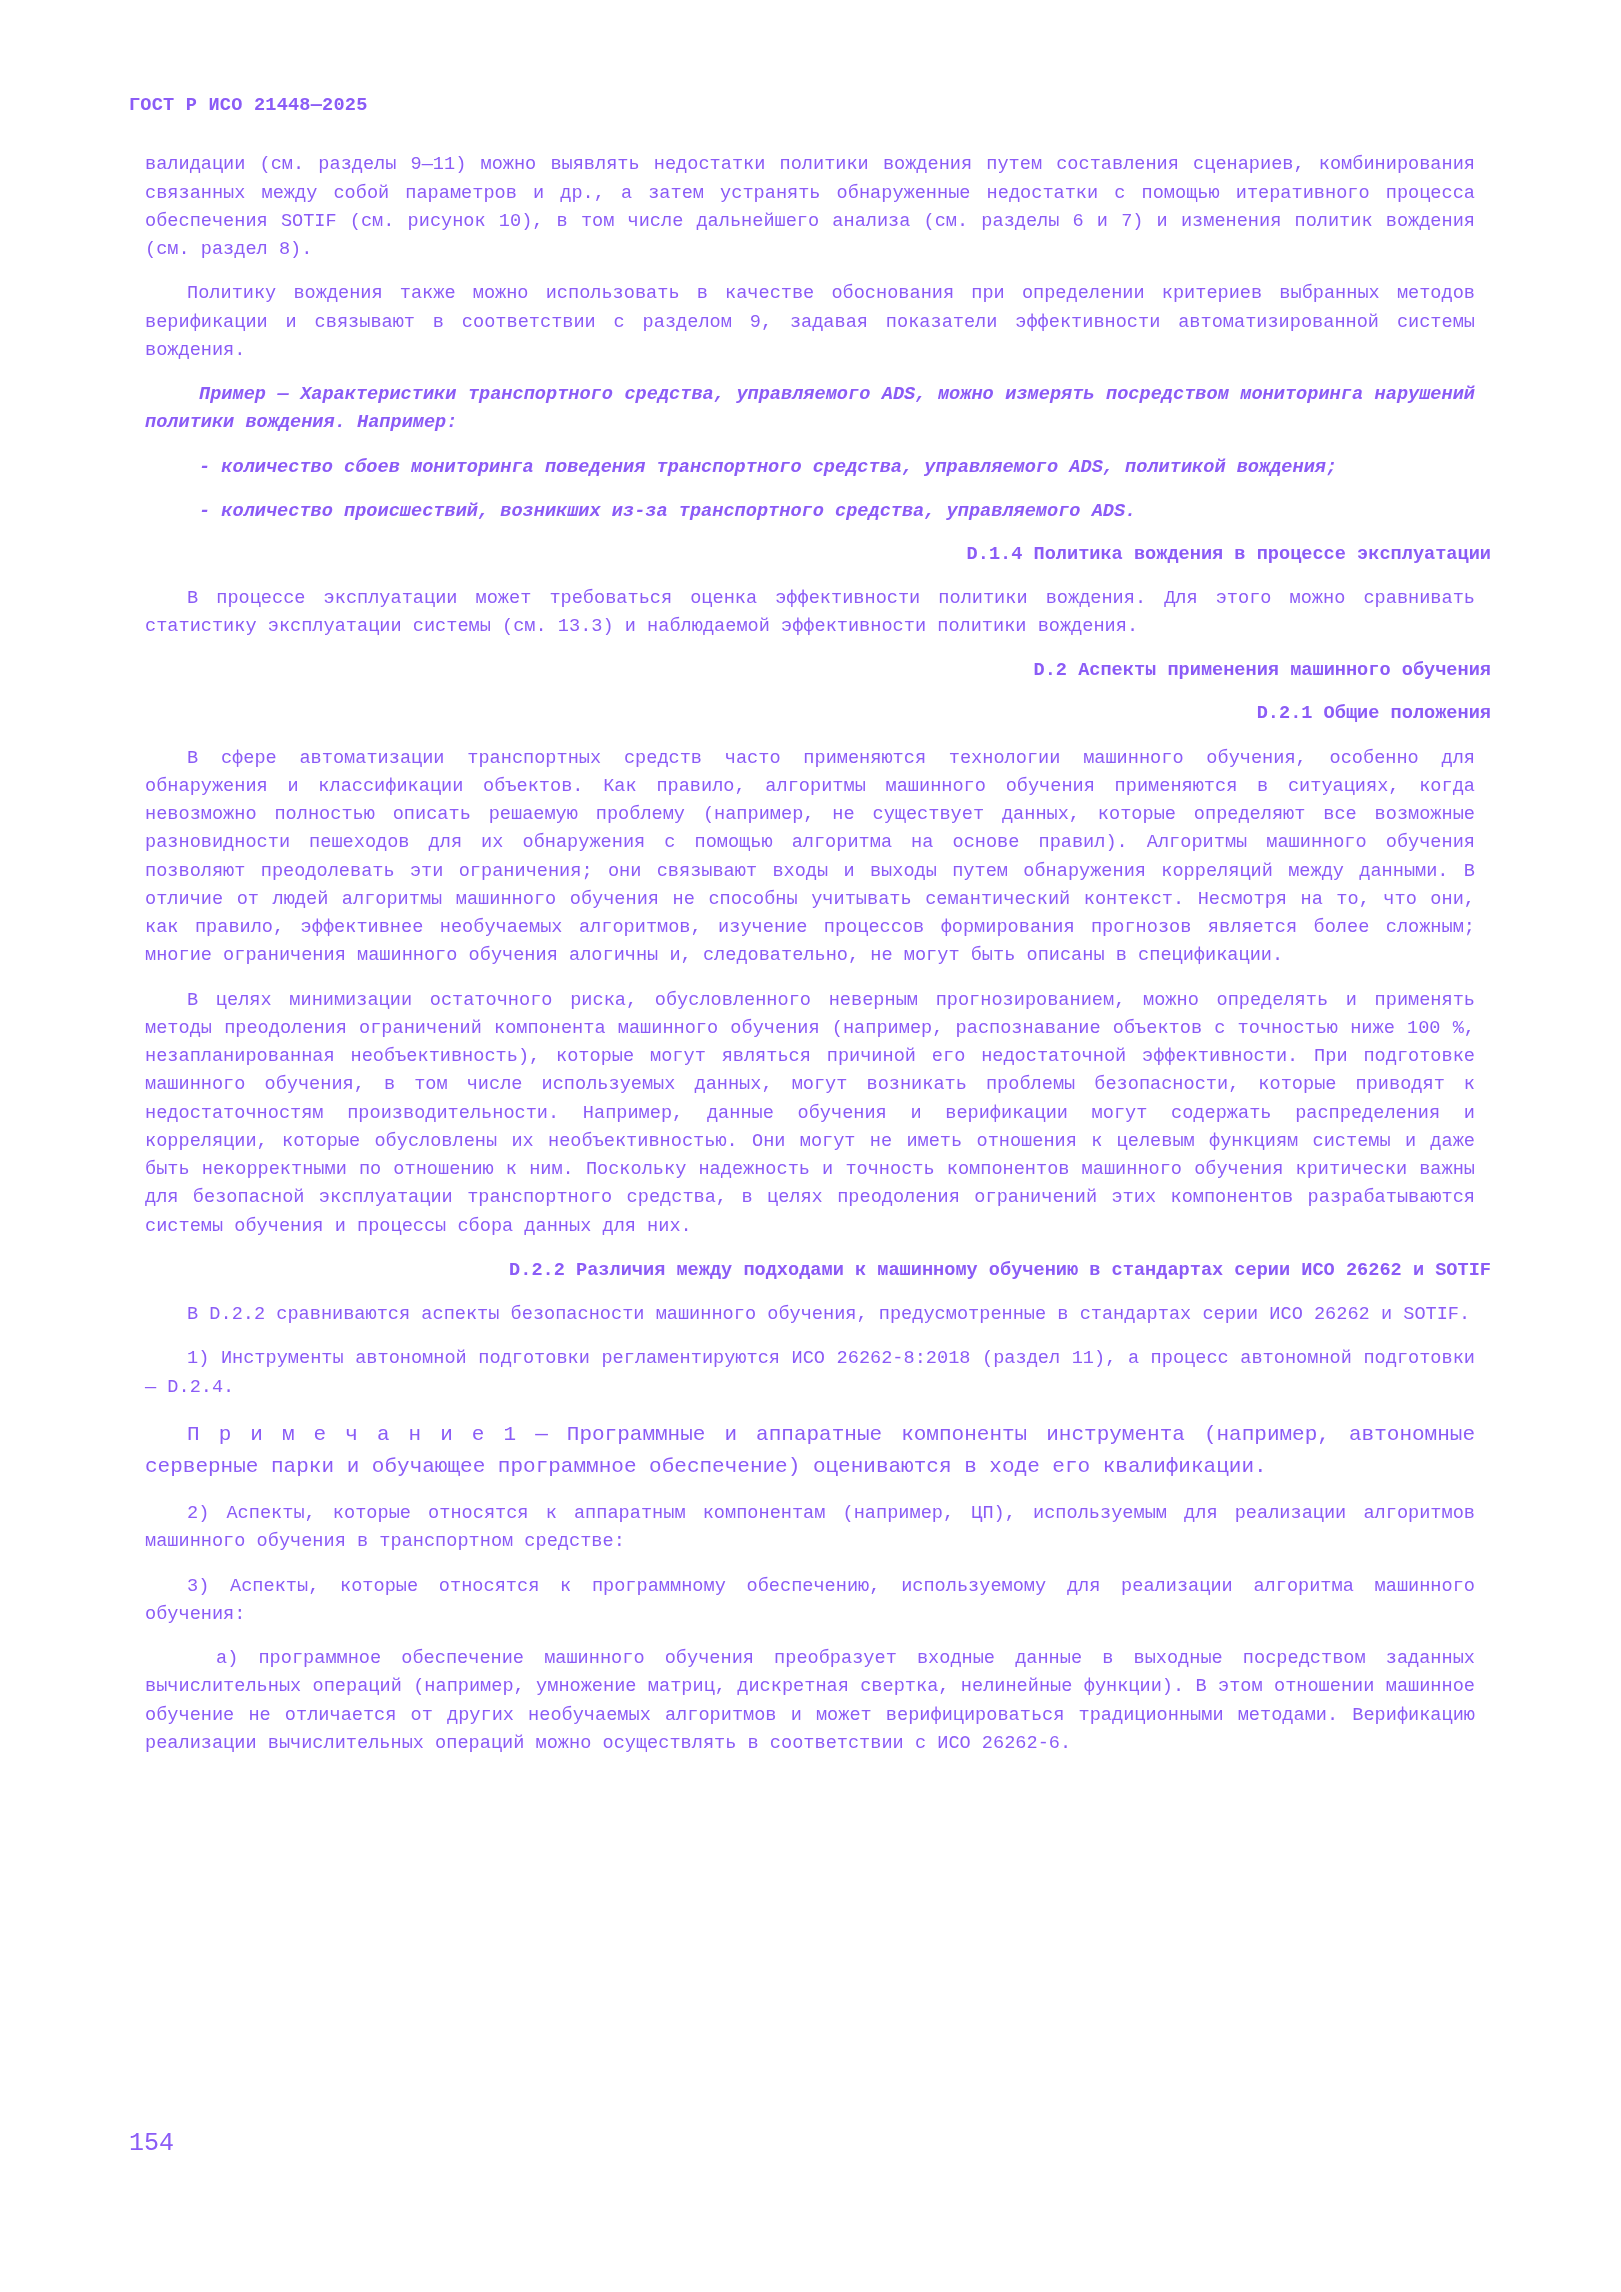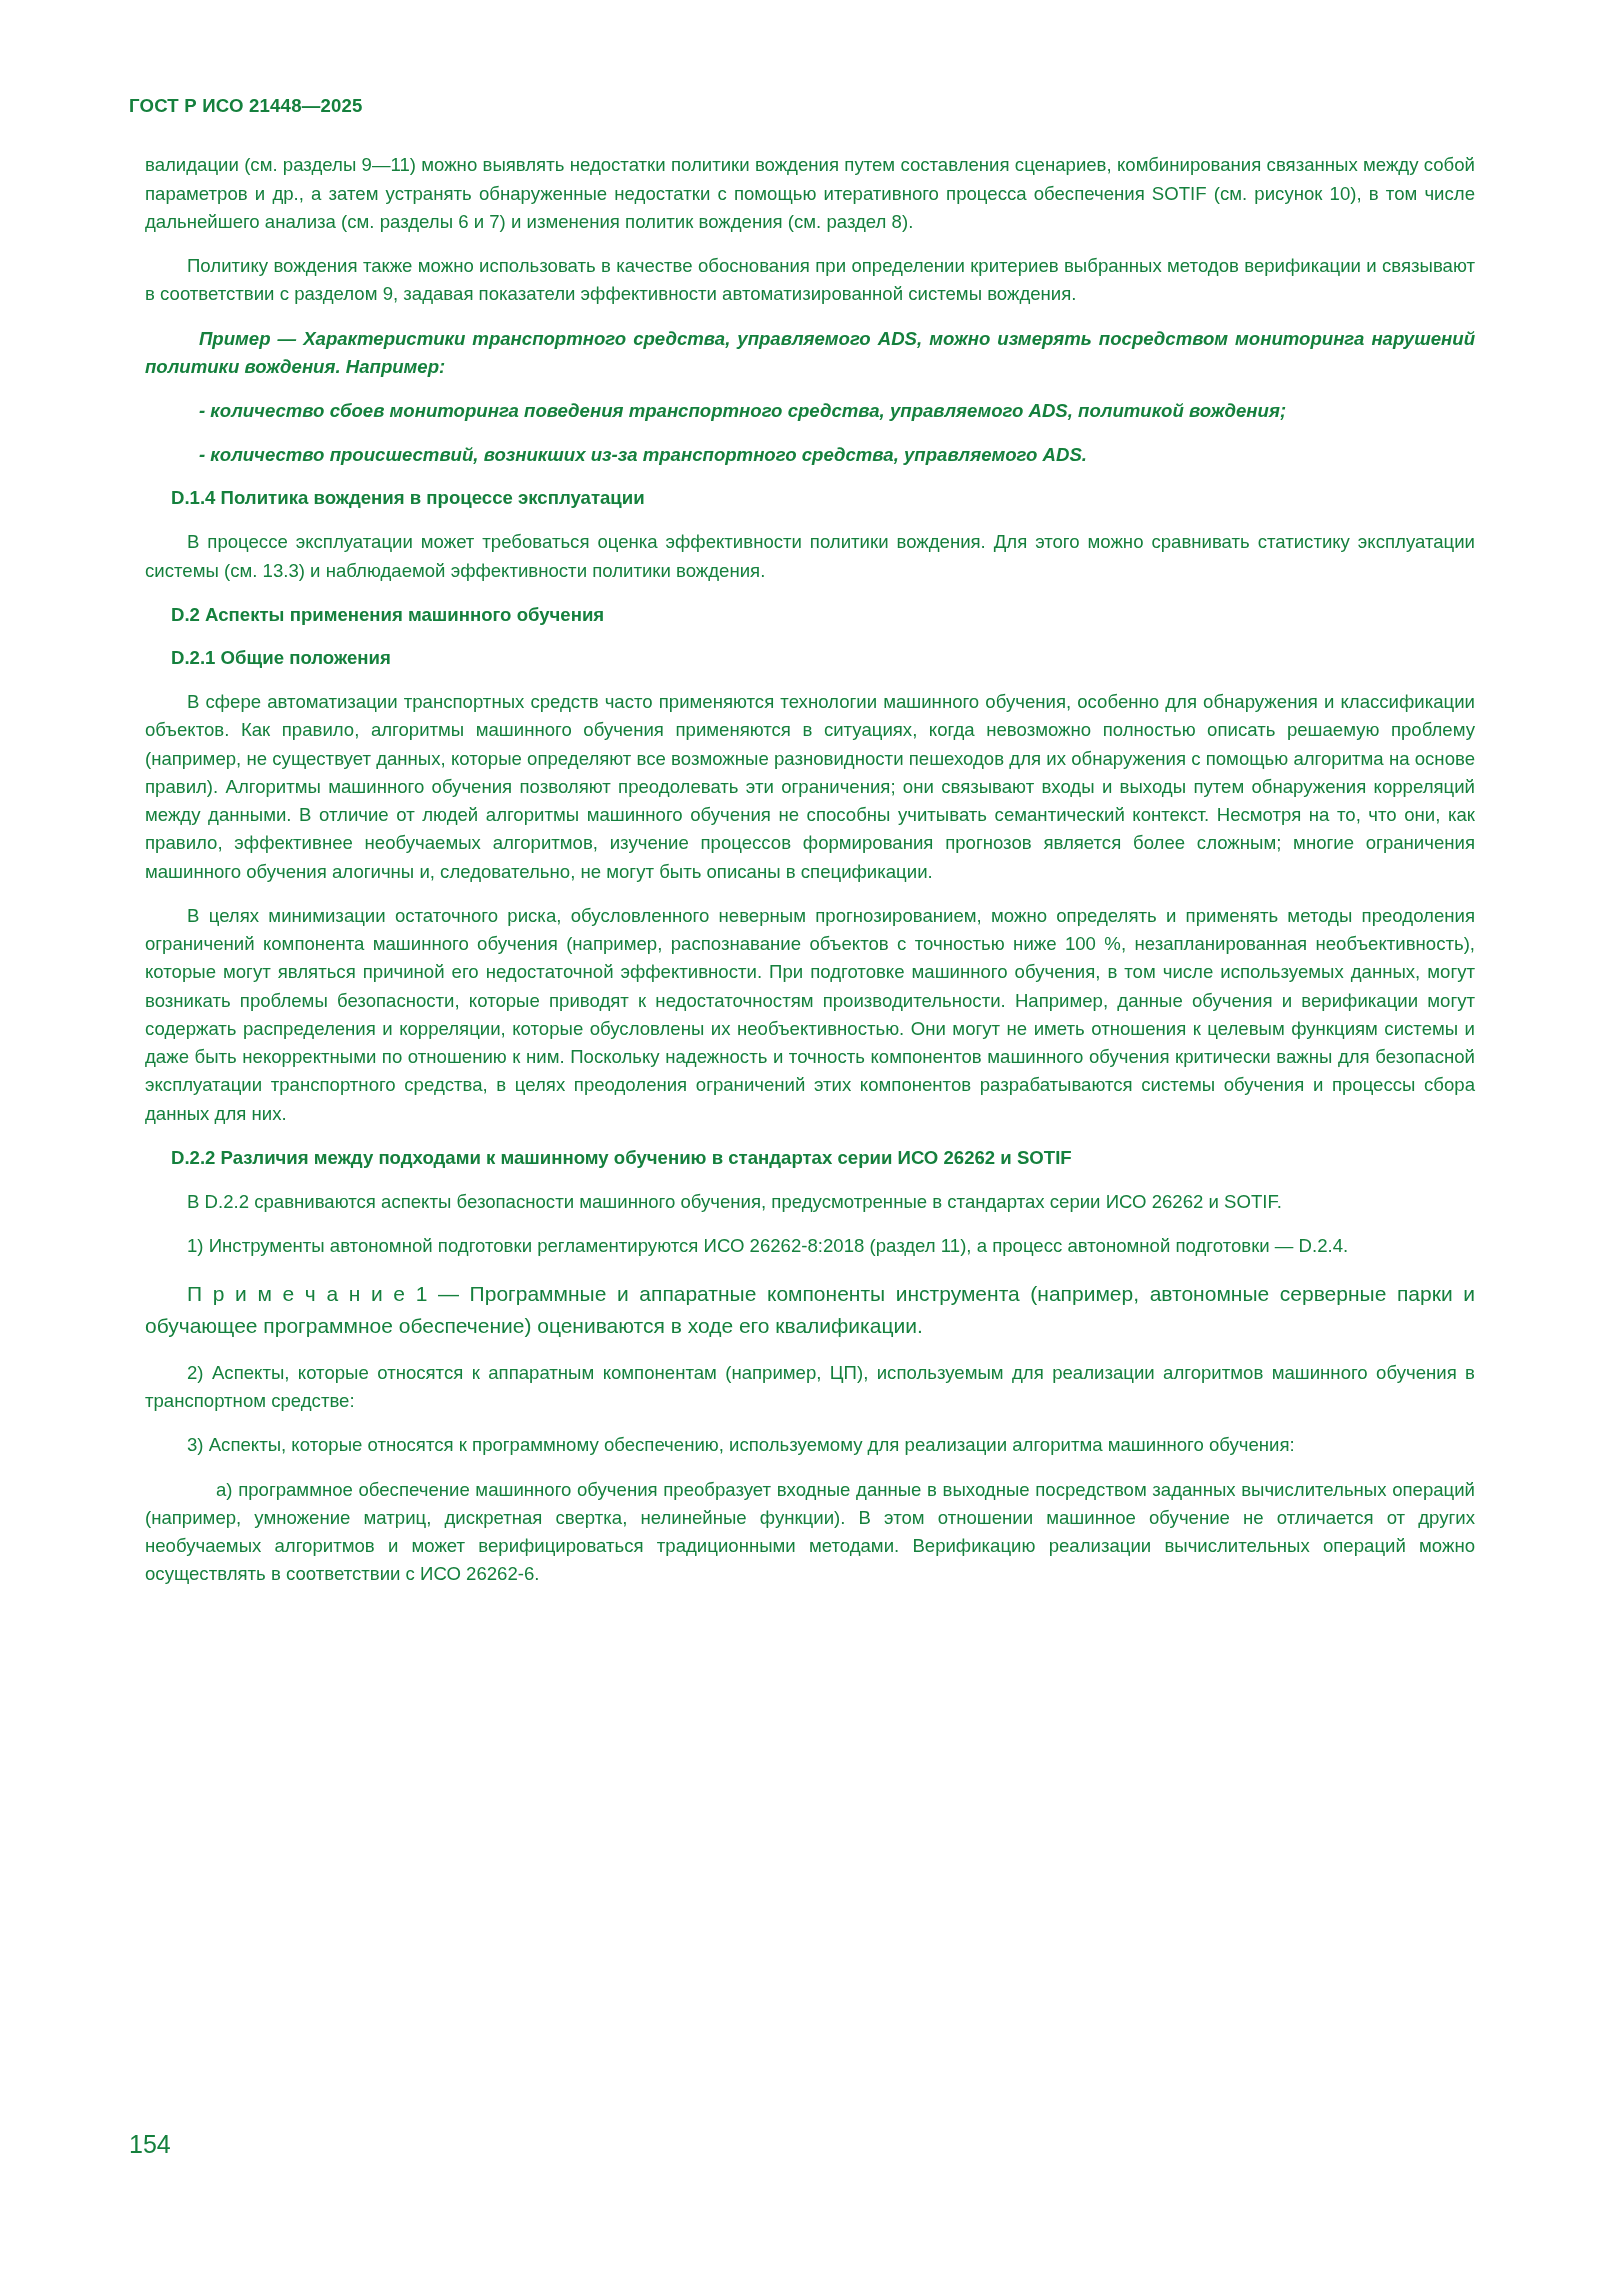--- a/index.html
+++ b/index.html
@@ -2,43 +2,43 @@
 <html lang="ru"><head>
 <meta charset="utf-8">
 <style>
   * { box-sizing: border-box; }
   html, body { margin: 0; padding: 0; background: #ffffff; }
   .page {
     position: relative;
     width: 1621px;
     height: 2293px;
     background: #ffffff;
-    color: #15803d;
-    font-family: Liberation Sans, sans-serif;
+    color: #8b5cf6;
+    font-family: Liberation Mono, monospace;
     font-size: 18.6px;
     line-height: 1.52;
     overflow: hidden;
   }
   .content {
     position: absolute;
     left: 129px;
     top: 92px;
     width: 1362px;
   }
   .doc-header {
     font-weight: bold;
     margin-bottom: 31px;
     letter-spacing: 0.2px;
   }
   p { margin: 16px; text-align: justify; text-indent: 42px; }
   p.no-indent { text-indent: 0; }
   .heading {
     font-weight: bold;
     text-indent: 42px;
-    text-align: left;
+    text-align: right;
     margin-top: 14.7px;
     margin-bottom: 3.9px;
   }
   .example {
     font-weight: bold;
     font-style: italic;
     text-indent: 54px;
   }
   .example.first { margin-top: 15.7px; }
   .example.last { margin-bottom: 9.8px; }

